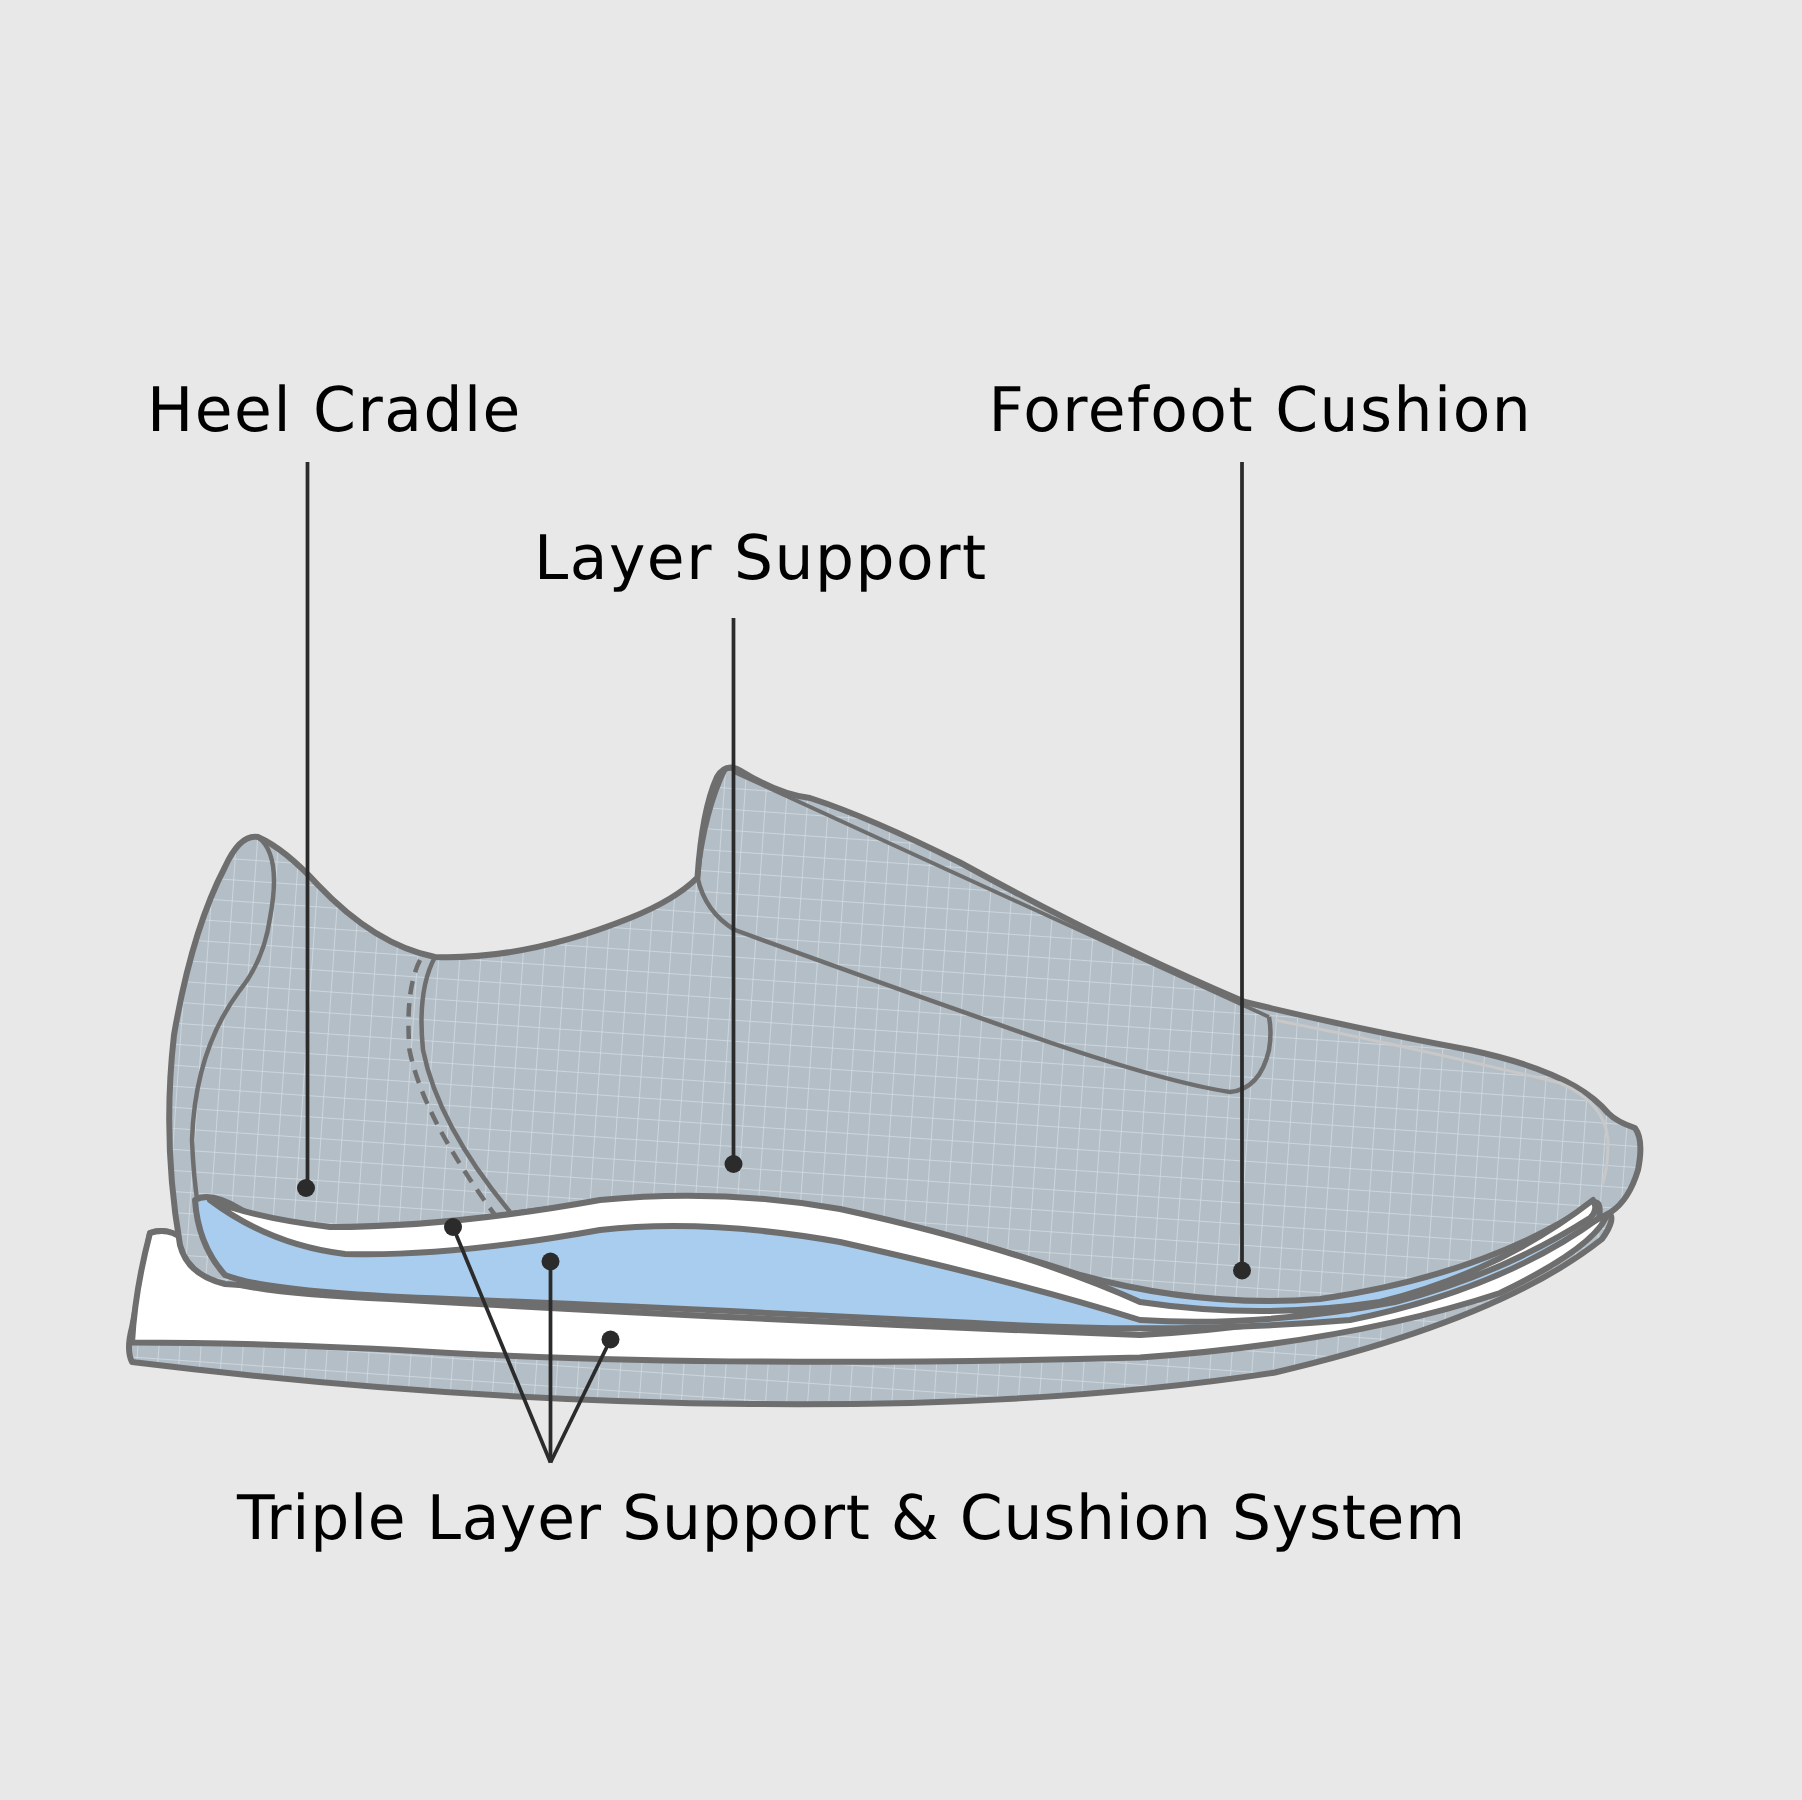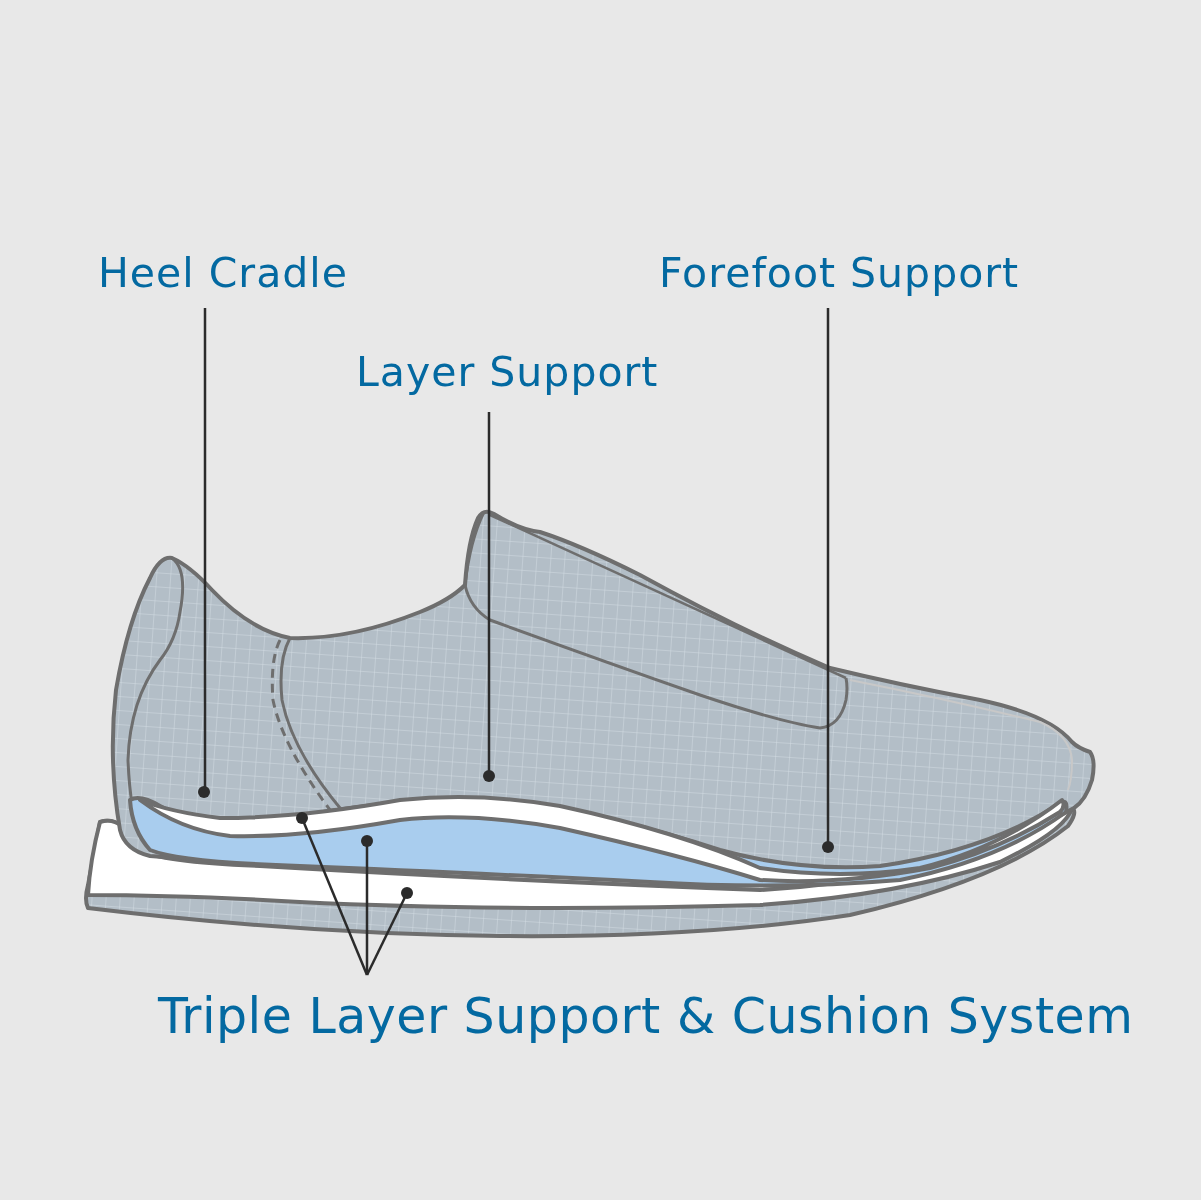--- a/index.html
+++ b/index.html
@@ -5,31 +5,31 @@
     html, body { margin: 0; padding: 0; }
     body {
       width: 1201px; height: 1200px;
       background: #e8e8e8;
       position: relative;
       overflow: hidden;
       font-family: "DejaVu Sans", sans-serif;
     }
     .label {
       position: absolute;
-      color: #0369a1;
+      color: #000000;
       font-size: 40px;
       font-weight: 400;
       letter-spacing: 1px;
       white-space: nowrap;
       line-height: 1;
     }
     #lbl-heel { left: 98px; top: 253px; font-size: 41px; }
     #lbl-arch { left: 356px; top: 352px; font-size: 41px; }
     #lbl-fore { left: 659px; top: 253px; font-size: 41px; }
-    #lbl-triple { left: 158px; top: 992px; font-size: 49px; letter-spacing: 0.5px; }
+    #lbl-triple { left: 158px; top: 992px; font-size: 41px; letter-spacing: 0.5px; }
     svg#diagram { position: absolute; left: 0; top: 0; }
   </style>
 </head>
 <body>
 
 <svg id="diagram" width="1201" height="1200" viewBox="0 0 1201 1200" xmlns="http://www.w3.org/2000/svg">
   <defs>
     <pattern id="grid" width="14" height="14" patternUnits="userSpaceOnUse" patternTransform="rotate(4)">
       <rect width="14" height="14" fill="#b3bec7"></rect>
       <path d="M14 0 L0 0 0 14" fill="none" stroke="#d4dde4" stroke-width="1"></path>
@@ -89,14 +89,14 @@
     <circle cx="489" cy="776" r="6"></circle>
     <circle cx="828" cy="847" r="6"></circle>
     <circle cx="302" cy="818" r="6"></circle>
     <circle cx="367" cy="841" r="6"></circle>
     <circle cx="407" cy="893" r="6"></circle>
   </g>
 </svg>
 
 <div id="lbl-heel" class="label">Heel Cradle</div>
 <div id="lbl-arch" class="label">Layer Support</div>
-<div id="lbl-fore" class="label">Forefoot Support</div>
+<div id="lbl-fore" class="label">Forefoot Cushion</div>
 <div id="lbl-triple" class="label">Triple Layer Support &amp; Cushion System</div>
 
 </body></html>

